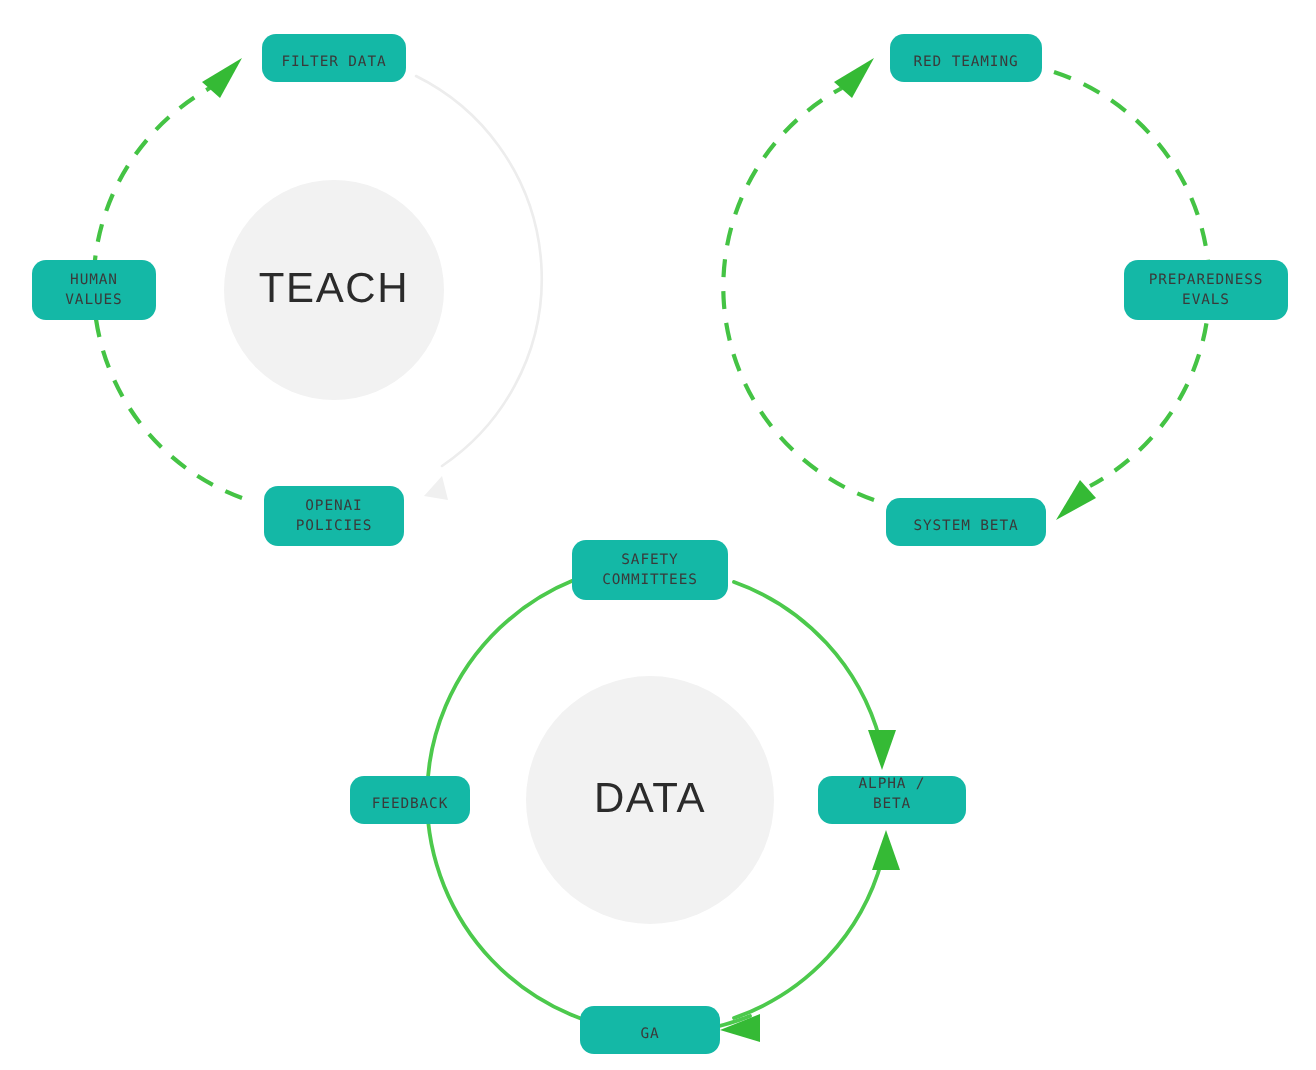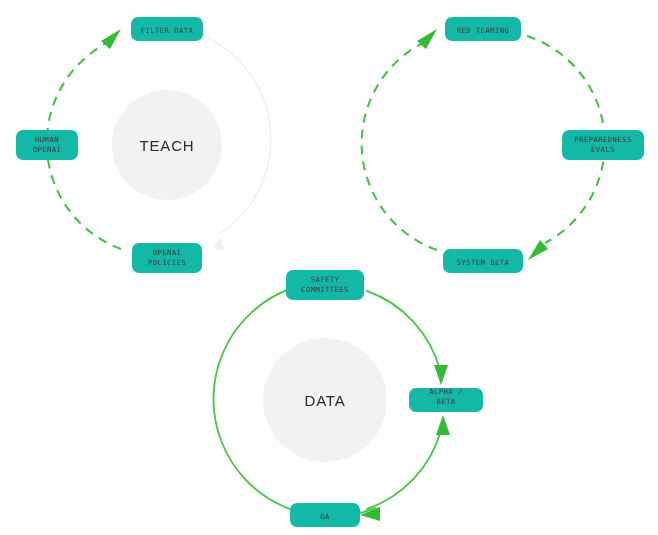--- a/index.html
+++ b/index.html
@@ -37,21 +37,21 @@
   .hub {
     position: absolute;
     border-radius: 50%;
     background: #f2f2f2;
     display: flex;
     align-items: center;
     justify-content: center;
   }
   .hub-label {
     font-family: "Liberation Sans", sans-serif;
-    font-size: 15px;
+    font-size: 21px;
     letter-spacing: 0.8px;
     color: #2b2b2b;
     font-weight: 400;
     white-space: nowrap;
     user-select: none;
   }
 
   
   .chip {
     position: absolute;
@@ -126,21 +126,21 @@
   <div class="hub" style="left:263px; top:338px; width:124px; height:124px;">
     <span class="hub-label">DATA</span>
   </div>
 
   <div class="chip" style="left:167px; top:29px; width:72px; height:24px;">
     <span class="chip-label">FILTER DATA</span>
   </div>
 
   <div class="chip" style="left:47px; top:145px; width:62px; height:30px;">
     <span class="chip-label">HUMAN
-OPENAI</span>
+VALUES</span>
   </div>
 
   <div class="chip" style="left:167px; top:258px; width:70px; height:30px;">
     <span class="chip-label">OPENAI
 POLICIES</span>
   </div>
 
   <div class="chip" style="left:483px; top:29px; width:76px; height:24px;">
     <span class="chip-label">RED TEAMING</span>
   </div>
@@ -160,14 +160,17 @@
   </div>
 
   <div class="chip" style="left:446px; top:400px; width:74px; height:24px;">
     <span class="chip-label">ALPHA / BETA</span>
   </div>
 
   <div class="chip" style="left:325px; top:515px; width:70px; height:24px;">
     <span class="chip-label">GA</span>
   </div>
 
+  <div class="chip" style="left:205px; top:400px; width:60px; height:24px;">
+    <span class="chip-label">FEEDBACK</span>
+  </div>
 
 </div>
 
 </body></html>

